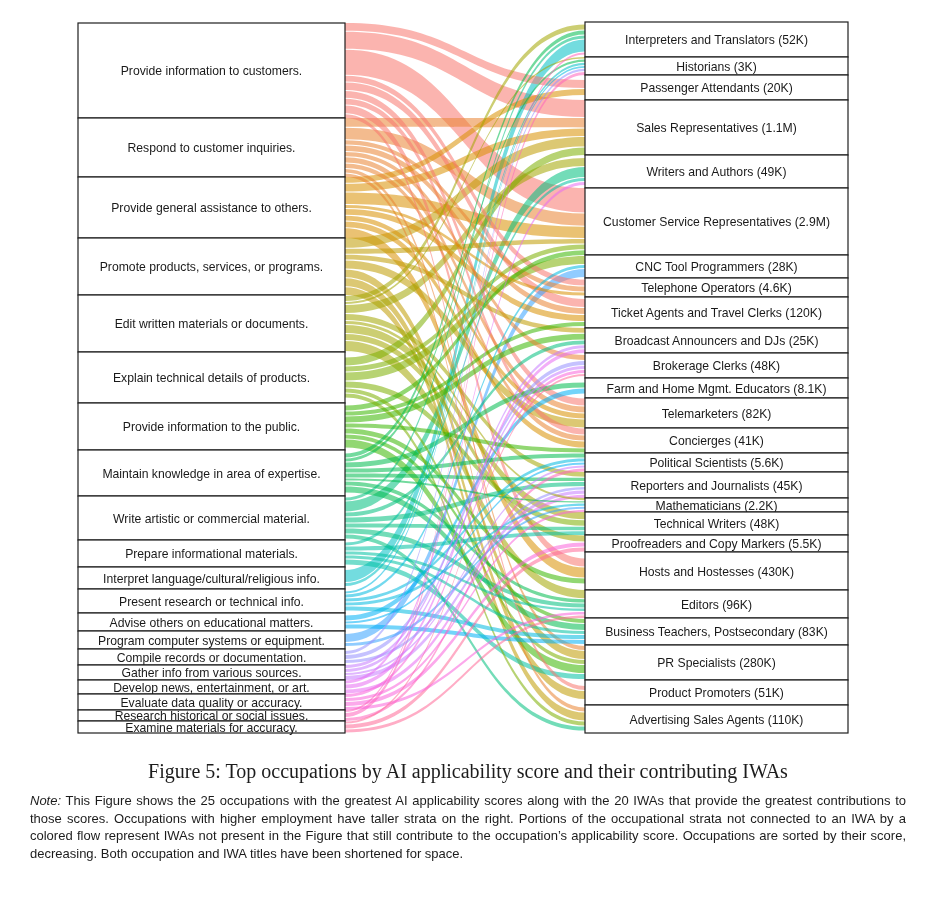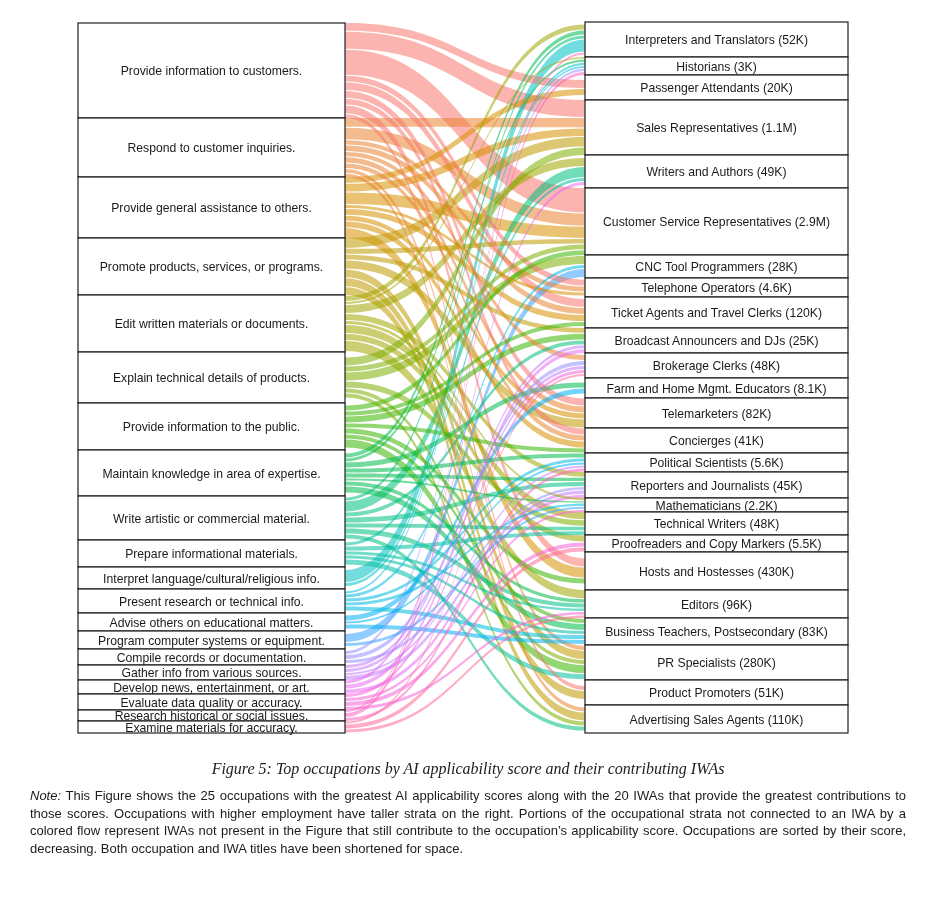--- a/index.html
+++ b/index.html
@@ -1,20 +1,20 @@
 <!DOCTYPE html>
 <html><head>
 <meta charset="utf-8">
 <style>
   html,body{margin:0;padding:0;background:#ffffff;}
   body{width:936px;height:908px;font-family:"Liberation Sans",sans-serif;overflow:hidden;}
   #figwrap{width:936px;position:relative;}
   svg text{font-family:"Liberation Sans",sans-serif;fill:#1a1a1a;}
   .caption-block{margin-top:11px;text-align:center;
-    font-family:"Liberation Serif","DejaVu Serif",serif;font-size:16px;color:#1c1c1c;font-style:italic;}
+    font-family:"Liberation Serif","DejaVu Serif",serif;font-size:20px;color:#1c1c1c;}
   .note-block{margin:9px 30px 0 30px;text-align:justify;
     font-family:Liberation Sans, sans-serif;font-size:13px;
     line-height:1.36;color:#1c1c1c;}
   .note-block i{font-style:italic;}
 </style>
 </head>
 <body>
 
 <div id="figwrap">
   <svg id="sankey" width="936" height="745" viewBox="0 0 936 745">

